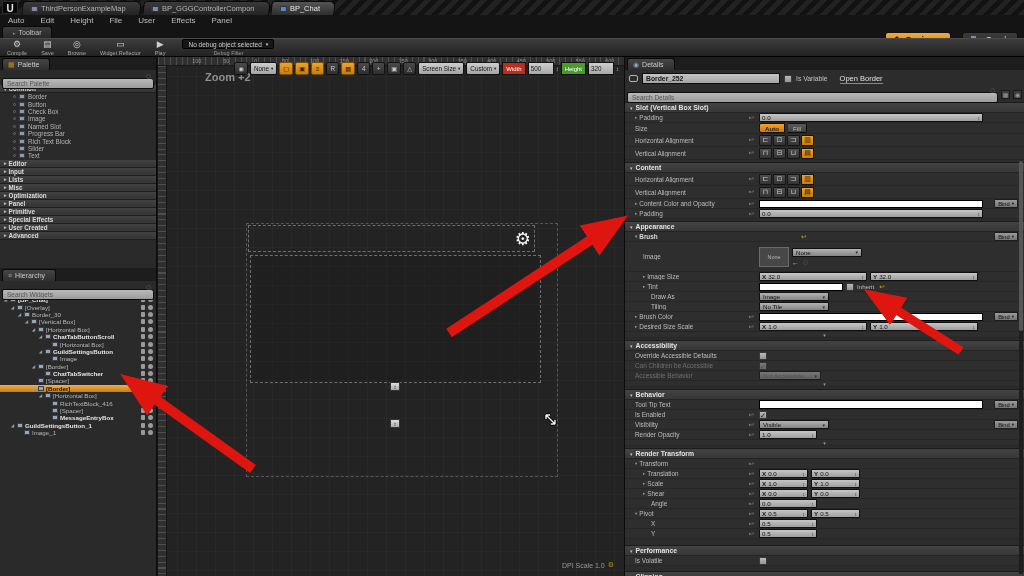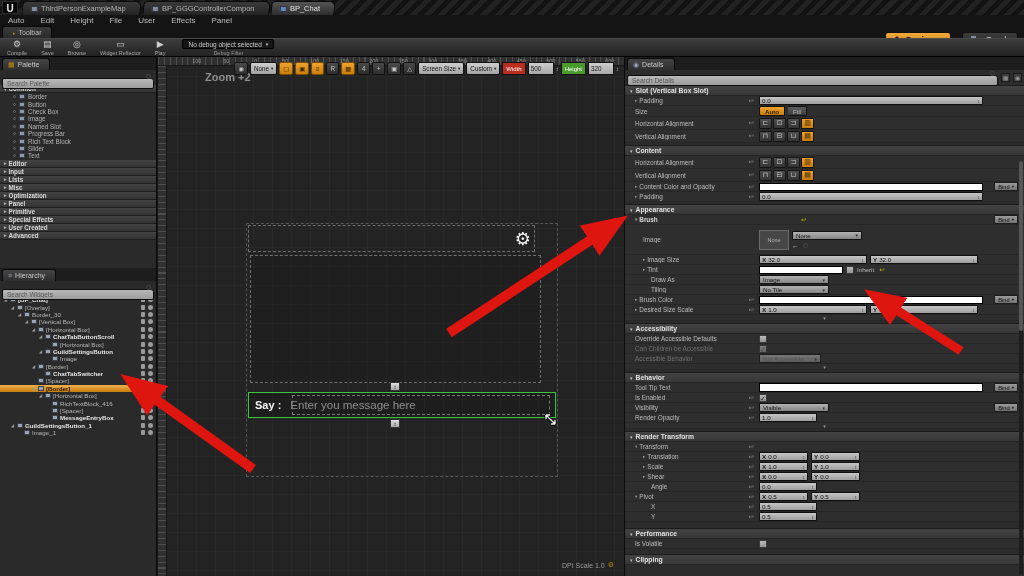--- a/index.html
+++ b/index.html
@@ -707,39 +707,41 @@
     <span class="sfield">320</span>
     <span class="sspin i-spinner"></span>
   </div>
 
   <div id="wg-outer"></div>
   <div id="wg-topbar" class="dashbox">
     <span id="wg-gear" class="i-gear"></span>
   </div>
   <div id="wg-chat" class="dashbox"></div>
   <div class="wg-handle i-spinner" style="left:232px;top:325px;"></div>
-  <div id="wg-entry">
-    <span id="wg-say">Say : </span>
-    <span id="wg-hint">Enter you message here</span>
-    <div id="wg-entry-inner"></div>
-  </div>
   <div class="wg-handle i-spinner" style="left:232px;top:362px;"></div>
 
   <div id="dpi-label">
     <span>DPI Scale 1.0</span>
       <span class="i-gear"></span>
   </div>
 </div>
 
 <div id="details">
   <div class="ptabstrip">
     <div class="ptab">
       <span class="picon i-circle" style="color:#8fa3c0;"></span>
       <span>Details</span>
     </div>
+  </div>
+  <div id="det-header">
+    <span class="det-border-ico"></span>
+    <input id="det-name" value="Border_252" style="">
+    <span class="cb"></span>
+    <span style="font-size:6.8px;color:#c3c3c3;">Is Variable</span>
+    <span id="det-openborder">Open Border</span>
   </div>
   <div class="searchrow" style="display:flex;align-items:center;">
     <div style="position:relative;flex:1;">
       <input style="width: 100%;" placeholder="Search Details">
       <span class="mag"></span>
     </div>
     <div id="det-search-extra">
       <span class="det-sq i-grid"></span>
       <span class="det-sq i-circle"></span>
     </div>

